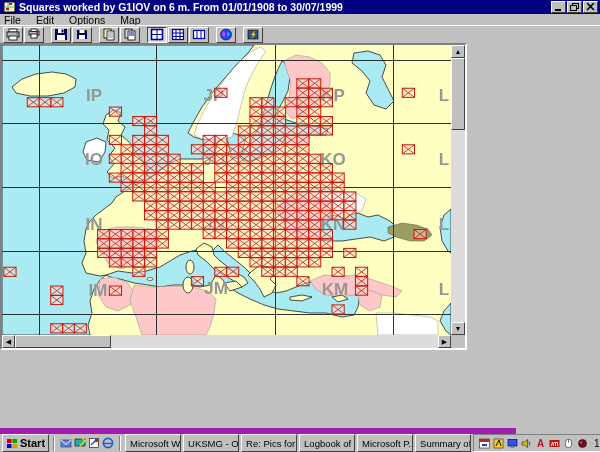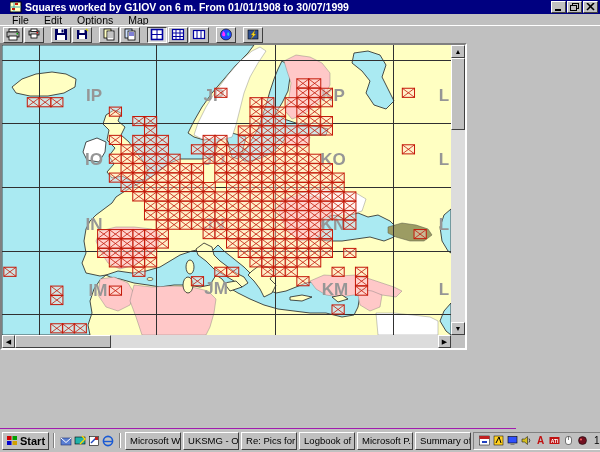--- a/index.html
+++ b/index.html
@@ -1,27 +1,27 @@
 <!DOCTYPE html>
 <html><head>
 <meta charset="utf-8">
 <style>
   html,body{margin:0;padding:0;background:#555;}
   #screen{position:relative;width:600px;height:452px;background:#c0c0c0;overflow:hidden;
           font-family:"Liberation Sans",sans-serif;-webkit-font-smoothing:none;}
   
   .titlebar{position:absolute;left:0;top:0;width:600px;height:14px;background:#000080;
-            display:flex;align-items:center;box-sizing:border-box;padding-left:10px;}
+            display:flex;align-items:center;box-sizing:border-box;padding-left:4px;}
   .title-text{color:#ffffff;font-size:10.5px;font-weight:bold;margin-left:3px;white-space:nowrap;}
   .win-buttons{position:absolute;right:2px;top:1px;display:flex;gap:1px;}
   .win-btn{width:15px;height:12px;background:#c0c0c0;border:1px solid;border-color:#ffffff #404040 #404040 #ffffff;
            display:flex;align-items:center;justify-content:center;box-sizing:border-box;}
   
   .menubar{position:absolute;left:0;top:14px;width:508px;height:11px;background:#c0c0c0;
-           display:flex;align-items:center;font-size:10.5px;color:#000;padding-left:12px;box-sizing:border-box;}
+           display:flex;align-items:center;font-size:10.5px;color:#000;padding-left:4px;box-sizing:border-box;}
   .menu-item{margin-right:15px;}
   
   .toolbar{position:absolute;left:0;top:25px;width:600px;height:18px;background:#c0c0c0;border-top:1px solid #ffffff;
            display:flex;align-items:center;padding-left:3px;box-sizing:border-box;}
   .tb-btn{width:20px;height:16px;background:#c0c0c0;border:1px solid;border-color:#ffffff #404040 #404040 #ffffff;
           display:flex;align-items:center;justify-content:center;margin-right:1px;box-sizing:border-box;}
   .tb-btn.pressed{border-color:#404040 #ffffff #ffffff #404040;background:#dcdcdc;}
   .tb-gap{width:6px;height:1px;}
   
   .client{position:absolute;left:0;top:43px;width:512px;height:385px;background:#c0c0c0;}
@@ -29,21 +29,21 @@
               border:2px solid;border-color:#808080 #ffffff #ffffff #808080;background:#c0c0c0;}
   .map-canvas{position:absolute;left:0;top:0;}
   .vscroll{position:absolute;left:449px;top:0;width:14px;height:290px;background:#dcdcdc;}
   .hscroll{position:absolute;left:0;top:290px;width:449px;height:13px;background:#dcdcdc;}
   .sb-btn{position:absolute;background:#c0c0c0;border:1px solid;border-color:#ffffff #404040 #404040 #ffffff;
           box-sizing:border-box;display:flex;align-items:center;justify-content:center;
           font-size:7px;line-height:1;color:#000;}
   .sb-thumb{position:absolute;background:#c0c0c0;border:1px solid;border-color:#ffffff #404040 #404040 #ffffff;box-sizing:border-box;}
   .sb-corner{position:absolute;left:449px;top:290px;width:14px;height:13px;background:#c0c0c0;}
   
-  .taskbar{position:absolute;left:0;top:428px;width:516px;height:24px;background:#c0c0c0;border-top:1px solid #a21caf;
+  .taskbar{position:absolute;left:0;top:428px;width:516px;height:24px;background:#c0c0c0;border-top:6px solid #a21caf;
            display:flex;align-items:center;padding:0 2px;box-sizing:border-box;}
   .start-btn{height:18px;background:#c0c0c0;border:1px solid;border-color:#ffffff #404040 #404040 #ffffff;
              display:flex;align-items:center;padding:0 3px;font-size:11px;font-weight:bold;box-sizing:border-box;}
   .tb-sep{width:2px;height:15px;border-left:1px solid #808080;border-right:1px solid #ffffff;margin:0 4px;}
   .ql-icon{width:13px;height:14px;display:flex;align-items:center;justify-content:center;margin:0 1px;}
   .task-btn{width:56px;height:18px;background:#c0c0c0;border:1px solid;border-color:#ffffff #404040 #404040 #ffffff;
             display:flex;align-items:center;gap:2px;padding:0 2px;font-size:9.5px;white-space:nowrap;overflow:hidden;
             margin-right:2px;box-sizing:border-box;flex:none;}
   .tray{margin-left:auto;height:18px;border:1px solid;border-color:#808080 #ffffff #ffffff #808080;
         display:flex;align-items:center;padding:0 4px;gap:2px;box-sizing:border-box;}

